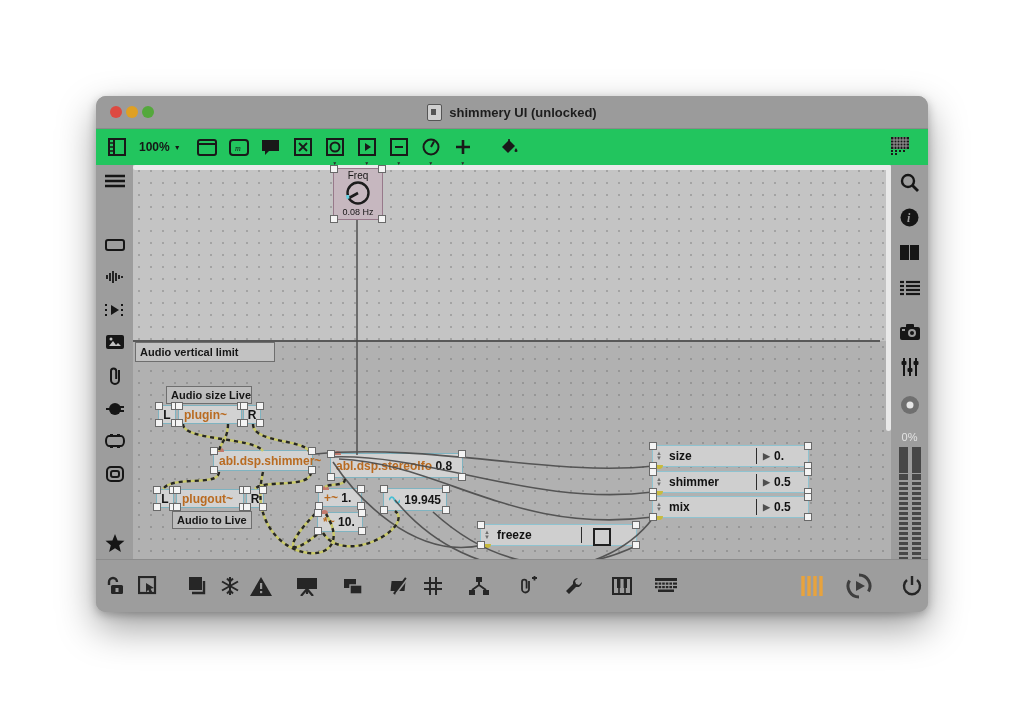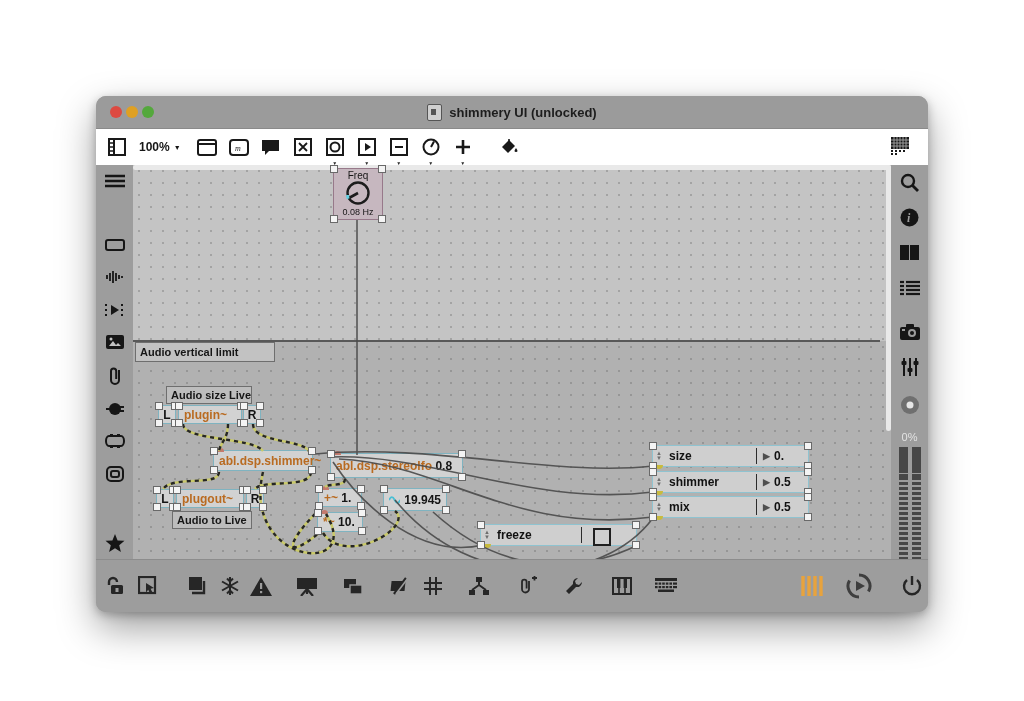--- a/index.html
+++ b/index.html
@@ -7,21 +7,21 @@
   .window{position:absolute;left:96px;top:96px;width:832px;height:516px;background:#9d9d9d;
           border-radius:10px;box-shadow:0 16px 38px rgba(0,0,0,.38),0 3px 10px rgba(0,0,0,.25);overflow:hidden;}
   
   .titlebar{position:absolute;left:0;top:0;right:0;height:32px;background:#9b9b9b;border-bottom:1px solid #8a8a8a;}
   .tl{position:absolute;top:10px;width:12px;height:12px;border-radius:50%;}
   .title{position:absolute;top:0;left:0;right:0;height:32px;display:flex;align-items:center;justify-content:center;
          gap:7px;font-size:13px;font-weight:bold;color:#1d1d1d;}
   .docicon{width:13px;height:15px;background:#cfcfcf;border:1px solid #555;border-radius:2px;position:relative;}
   .docicon::after{content:"";position:absolute;left:3px;top:4px;width:5px;height:6px;background:#555;}
   
-  .toolbar{position:absolute;left:0;top:33px;right:0;height:36px;background:#ffffff;display:flex;align-items:center;}
+  .toolbar{position:absolute;left:0;top:33px;right:0;height:36px;background:#22c55e;display:flex;align-items:center;}
   .tb-ic{width:26px;height:24px;margin:0 3px;display:flex;align-items:center;justify-content:center;position:relative;color:#191919;}
   .tb-ic svg{display:block;}
   .tb-caret::after{content:"▼";position:absolute;bottom:-7px;left:50%;transform:translateX(-50%);font-size:5px;color:#2a2a2a;}
   .zoomctl{font-size:12px;font-weight:bold;color:#161616;margin:0 10px 0 6px;display:flex;align-items:center;gap:4px;}
   .zoomctl .dn{font-size:7px;}
   
   .rail{position:absolute;top:69px;bottom:52px;width:37px;background:#9d9d9d;display:flex;flex-direction:column;align-items:center;}
   .rail.left{left:0;}
   .rail.right{right:0;}
   .rail .ic{width:22px;height:22px;margin:7px 0;display:flex;align-items:center;justify-content:center;color:#1b1b1b;}

